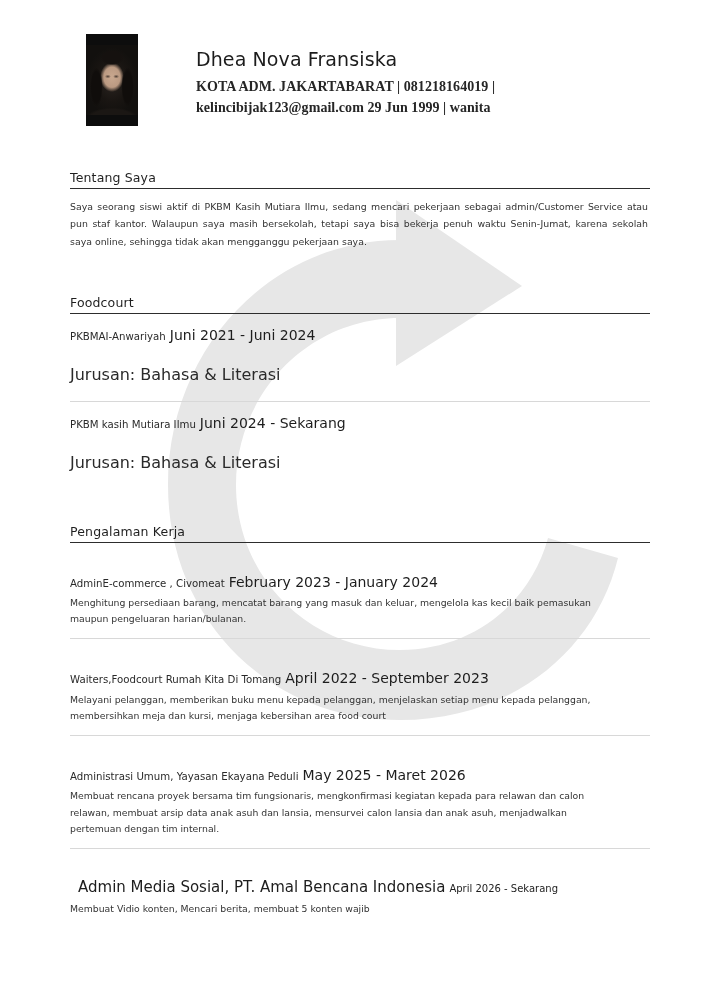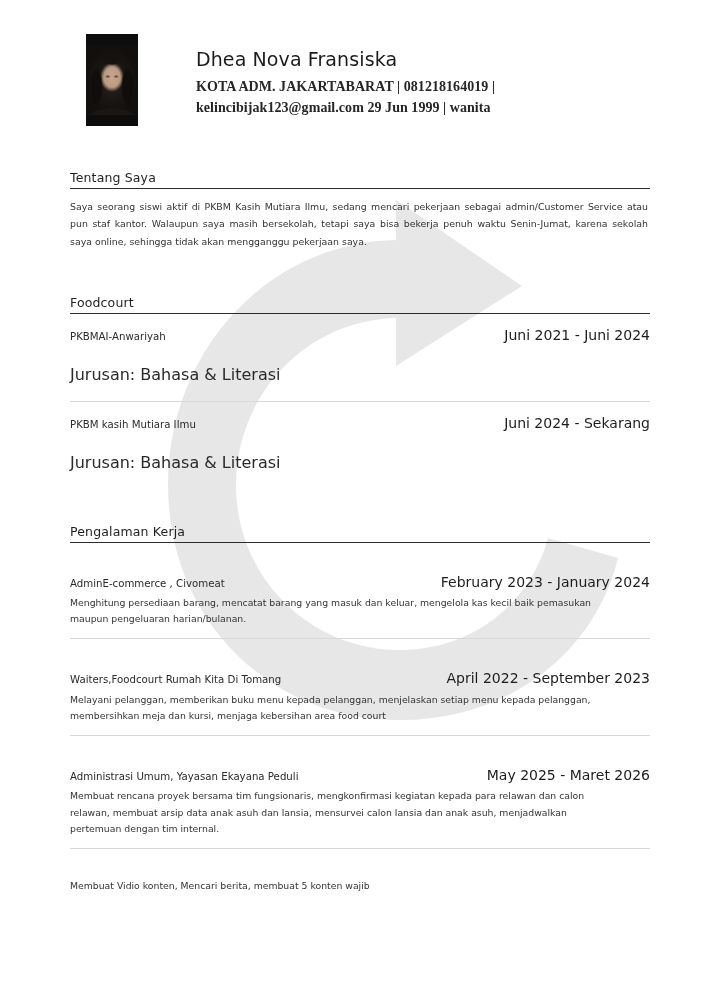--- a/index.html
+++ b/index.html
@@ -124,22 +124,21 @@
     line-height: 1.85;
     color: #333333;
     text-align: justify;
     padding-right: 2px;
   }
 
   
   .entry-head {
     display: flex;
     align-items: baseline;
-    justify-content: space-between;
-    gap: 16px;
+    gap: 4px;
   }
   .entry-title {
     font-size: 10.2px;
     color: #2a2a2a;
     font-weight: 400;
     line-height: 1.8;
   }
   .entry-date {
     font-size: 14px;
     color: #1d1d1d;
@@ -268,17 +267,21 @@
       <div class="entry-head">
         <div class="entry-title">Administrasi Umum, Yayasan Ekayana Peduli</div>
         <div class="entry-date">May 2025 - Maret 2026</div>
       </div>
       <div class="entry-desc">Membuat rencana proyek bersama tim fungsionaris, mengkonfirmasi kegiatan kepada para relawan dan calon relawan, membuat arsip data anak asuh dan lansia, mensurvei calon lansia dan anak asuh, menjadwalkan pertemuan dengan tim internal.</div>
     </div>
 
     <div class="rule-light"></div>
 
     <div class="exp-block">
+      <div class="entry-head featured">
+        <div class="entry-title">Admin Media Sosial, PT. Amal Bencana Indonesia</div>
+        <div class="entry-date">April 2026 - Sekarang</div>
+      </div>
       <div class="entry-desc featured-desc">Membuat Vidio konten, Mencari berita, membuat 5 konten wajib</div>
     </div>
   </div>
 
 </div>
 
 </body></html>

